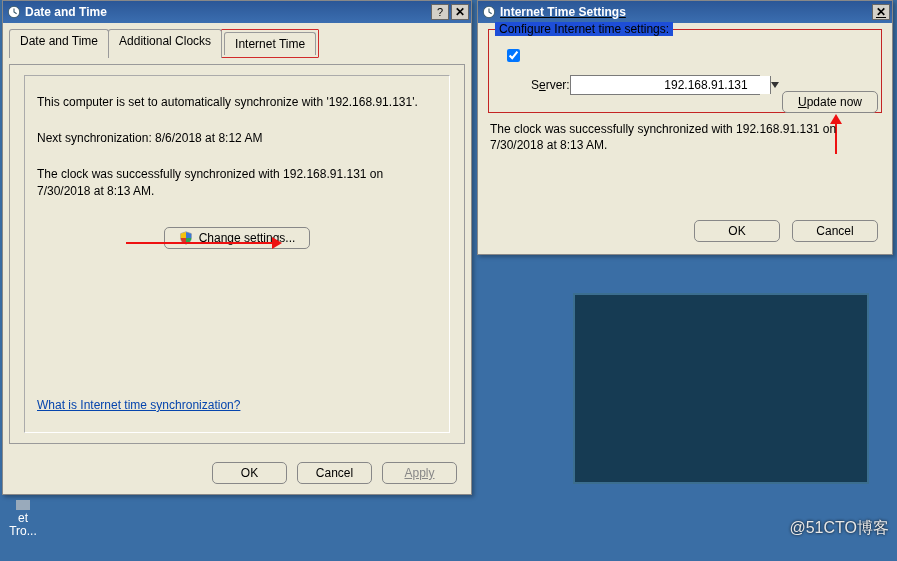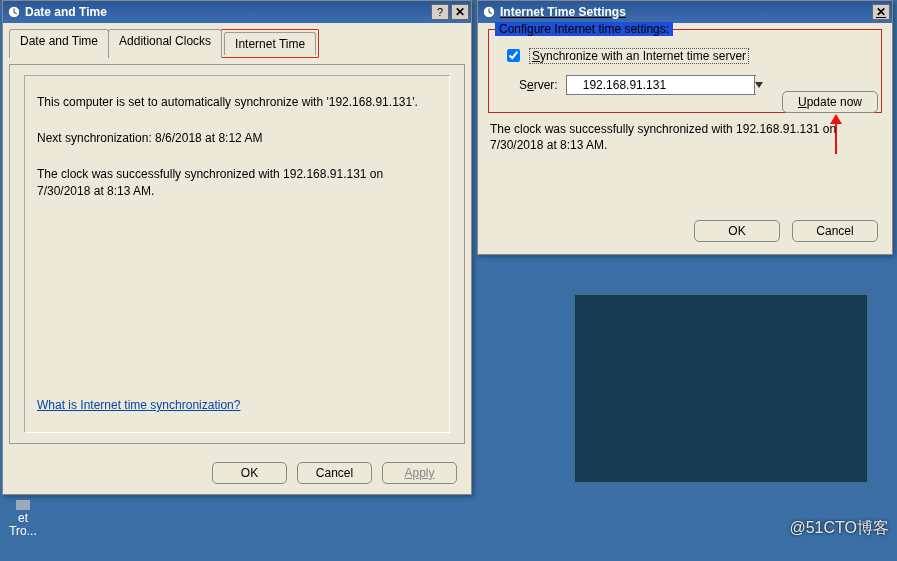--- a/index.html
+++ b/index.html
@@ -33,23 +33,23 @@
   .btn .ul { text-decoration: underline; }
 
   .arrow-red { position: absolute; pointer-events: none; }
 
   
   #win-its { left: 477px; top: 0; width: 416px; height: 255px; text-decoration: underline; }
   .groupbox { position: absolute; left: 10px; top: 28px; right: 10px; height: 84px; border: 1px solid #c42424; padding: 8px 10px 8px 10px; }
   .group-title { position: absolute; top: -8px; left: 6px; background: #1d4ed8; padding: 0 4px; }
   .chkrow { display: flex; align-items: center; gap: 6px; margin: 8px 0 10px 4px; }
   .chkrow .lbl { border: 1px dotted #555; padding: 0 2px; }
-  .srvrow { display: flex; align-items: center; gap: 8px; margin-left: 20px; }
+  .srvrow { display: flex; align-items: center; margin-left: 32px; }
   .selectwrap { display: inline-flex; align-items: center; border: 1px solid #7a7a7a; background: #fff; width: 190px; height: 20px; position: relative; }
-  .selectwrap input { border: none; outline: none; flex:1; padding: 0 16px; height: 18px; font-size: 12px; }
+  .selectwrap input { border: none; outline: none; flex:1; padding: 0 22px; height: 18px; font-size: 12px; text-align: right; }
   .selectwrap .dd { width: 18px; height: 18px; background: #ece9d8; border-left: 1px solid #7a7a7a; display: flex; align-items: center; justify-content: center; }
   .its-body { position: absolute; left: 12px; right: 12px; top: 120px; line-height: 1.35; }
   .its-btnrow { position: absolute; right: 14px; bottom: 12px; display: flex; gap: 12px; }
 
   
   #darkpanel { position: absolute; left: 573px; top: 293px; width: 296px; height: 191px; background: #163b53; border: 2px solid #3b6e8f; }
 
   
   #desk-icon { position: absolute; left: 0; top: 500px; width: 46px; text-align: center; color: #fff; font-size: 11px; line-height: 1.1; }
   #desk-icon .iconph { width: 14px; height: 10px; background: #9ab; margin: 0 auto 2px; }
@@ -82,20 +82,39 @@
       <div class="tab active" style="margin:0;"><span>Internet Time</span></div>
     </span>
   </div>
 
   <div class="tab-pane">
     <div class="frame-inset">
       <div class="bodytext">This computer is set to automatically synchronize with '192.168.91.131'.</div>
       <div class="bodytext">Next synchronization: 8/6/2018 at 8:12 AM</div>
       <div class="bodytext" style="max-width:400px;">The clock was successfully synchronized with 192.168.91.131 on 7/30/2018 at 8:13 AM.</div>
 
+      <div style="text-align:center; margin-top:28px; position:relative;">
+        <button class="btn shield">
+          <span class="shield-icon">
+            <svg viewBox="0 0 16 16">
+              <path d="M8 1 L14 3 V8 C14 12 11 14 8 15 C5 14 2 12 2 8 V3 Z" fill="#fff" stroke="#555" stroke-width=".6"></path>
+              <path d="M8 1 L14 3 V8 H8 Z" fill="#3a77d6"></path>
+              <path d="M8 1 L2 3 V8 H8 Z" fill="#f4c20d"></path>
+              <path d="M2 8 H8 V15 C5 14 2 12 2 8 Z" fill="#d33a2b"></path>
+              <path d="M14 8 H8 V15 C11 14 14 12 14 8 Z" fill="#2aa84f"></path>
+            </svg>
+          </span>
+          <span>Change settings...</span>
+        </button>
+
+        <svg class="arrow-red" style="left:85px; top:6px; width:160px; height:20px;" viewBox="0 0 160 20">
+          <line x1="4" y1="10" x2="150" y2="10" stroke="#e11" stroke-width="2"></line>
+          <polygon points="150,4 160,10 150,16" fill="#e11"></polygon>
+        </svg>
+      </div>
 
       <div style="position:absolute; left:12px; bottom:20px;">
         <a class="link">What is Internet time synchronization?</a>
       </div>
     </div>
   </div>
 
   <div class="btnrow">
     <button class="btn">OK</button>
     <button class="btn">Cancel</button>
@@ -115,21 +134,20 @@
     <span class="titlebar-btn">
         <span class="x">✕</span>
       </span>
   </div>
 
   <div class="groupbox">
     <span class="group-title">Configure Internet time settings:</span>
 
     <div class="chkrow">
       <input type="checkbox" checked="" style="">
-      <span class="lbl"><span style="text-decoration:underline;">S</span><span id="synclbl">ynchronize with an Internet time server</span></span>
     </div>
 
     <div class="srvrow">
       <span><span style="text-decoration:none;">S<span style="text-decoration:underline;">e</span>rver:</span></span>
       <span class="selectwrap">
         <input type="text" value="192.168.91.131" style="">
         <span class="dd">
           <svg width="8" height="6" viewBox="0 0 8 6">
               <polygon points="0,0 8,0 4,6" fill="#333"></polygon>
             </svg>

